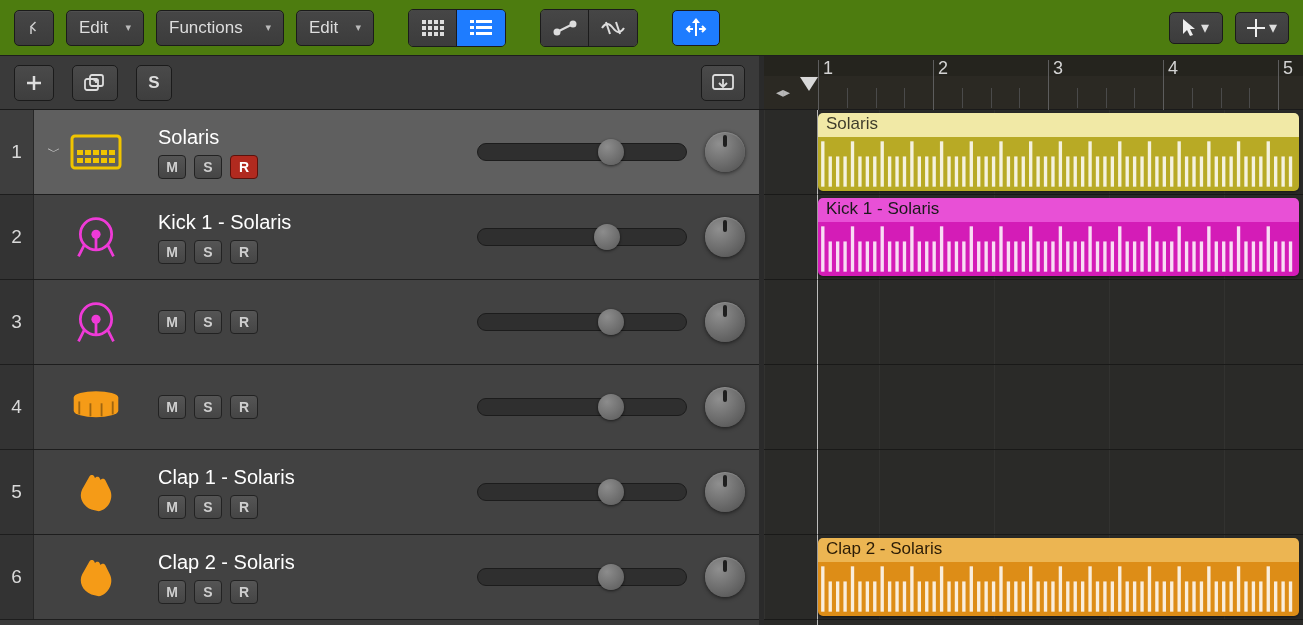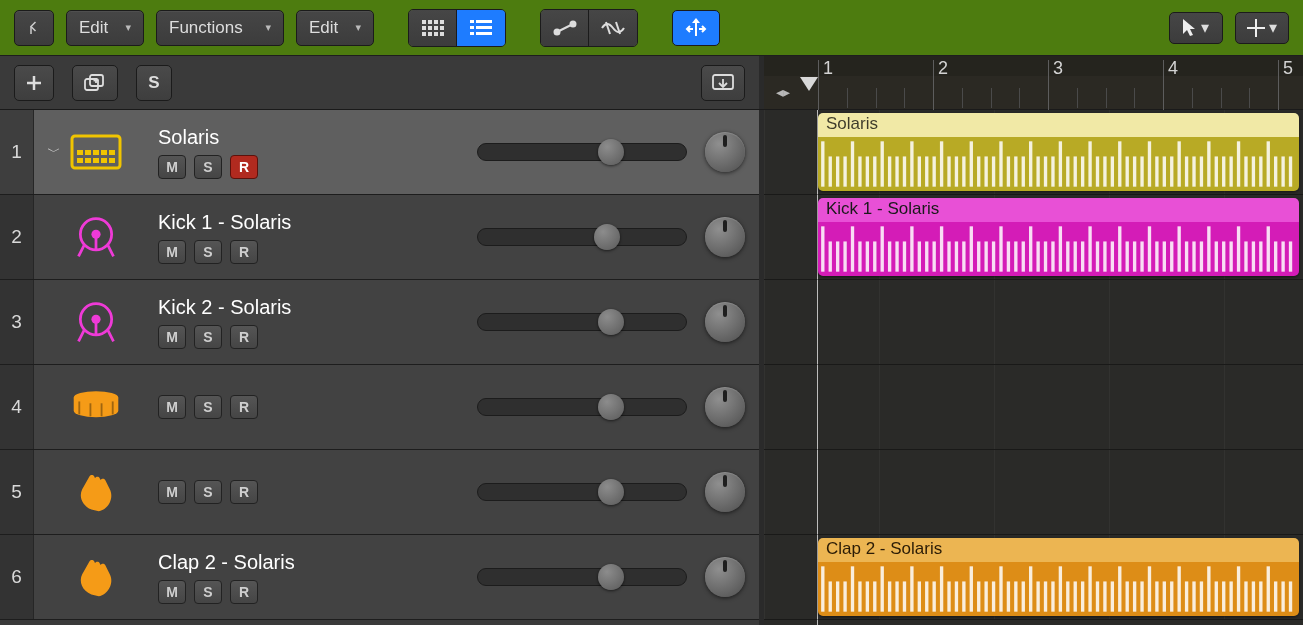--- a/index.html
+++ b/index.html
@@ -461,21 +461,20 @@
   <svg viewBox="0 0 50 50" width="46" height="46">
               <circle cx="25" cy="22" r="17" fill="none" stroke="currentColor" stroke-width="3"></circle>
               <circle cx="25" cy="22" r="5" fill="currentColor"></circle>
               <line x1="12" y1="34" x2="6" y2="46" stroke="currentColor" stroke-width="3"></line>
               <line x1="38" y1="34" x2="44" y2="46" stroke="currentColor" stroke-width="3"></line>
               <line x1="25" y1="26" x2="25" y2="40" stroke="currentColor" stroke-width="3"></line>
             </svg>
 </div>
         </div>
         <div class="tbody">
-          <div class="tname">Kick 2 - Solaris</div>
           <div class="msr-row">
             <div class="msr">M</div>
             <div class="msr">S</div>
             <div class="msr">R</div>
           </div>
         </div>
         <div class="tright">
           <div class="tslider">
             <div class="thumb" style="left: 64%; transform: translateX(-50%);"></div>
           </div>
@@ -515,20 +514,21 @@
       <div class="track">
         <div class="tnum">5</div>
         <div class="ticon-wrap">
           <div class="ticon" style="color: rgb(245, 155, 23);">
   <svg viewBox="0 0 50 50" width="46" height="46" fill="currentColor">
               <path d="M20 44 C10 40 6 30 10 22 L18 8 C19 6 22 6 23 8 L24 10 C25 8 28 8 29 10 L30 12 C31 10 34 10 35 12 L40 22 C45 32 38 44 28 46 Z"></path>
             </svg>
 </div>
         </div>
         <div class="tbody">
+          <div class="tname">Clap 1 - Solaris</div>
           <div class="msr-row">
             <div class="msr">M</div>
             <div class="msr">S</div>
             <div class="msr">R</div>
           </div>
         </div>
         <div class="tright">
           <div class="tslider">
             <div class="thumb" style="left: 64%; transform: translateX(-50%);"></div>
           </div>

